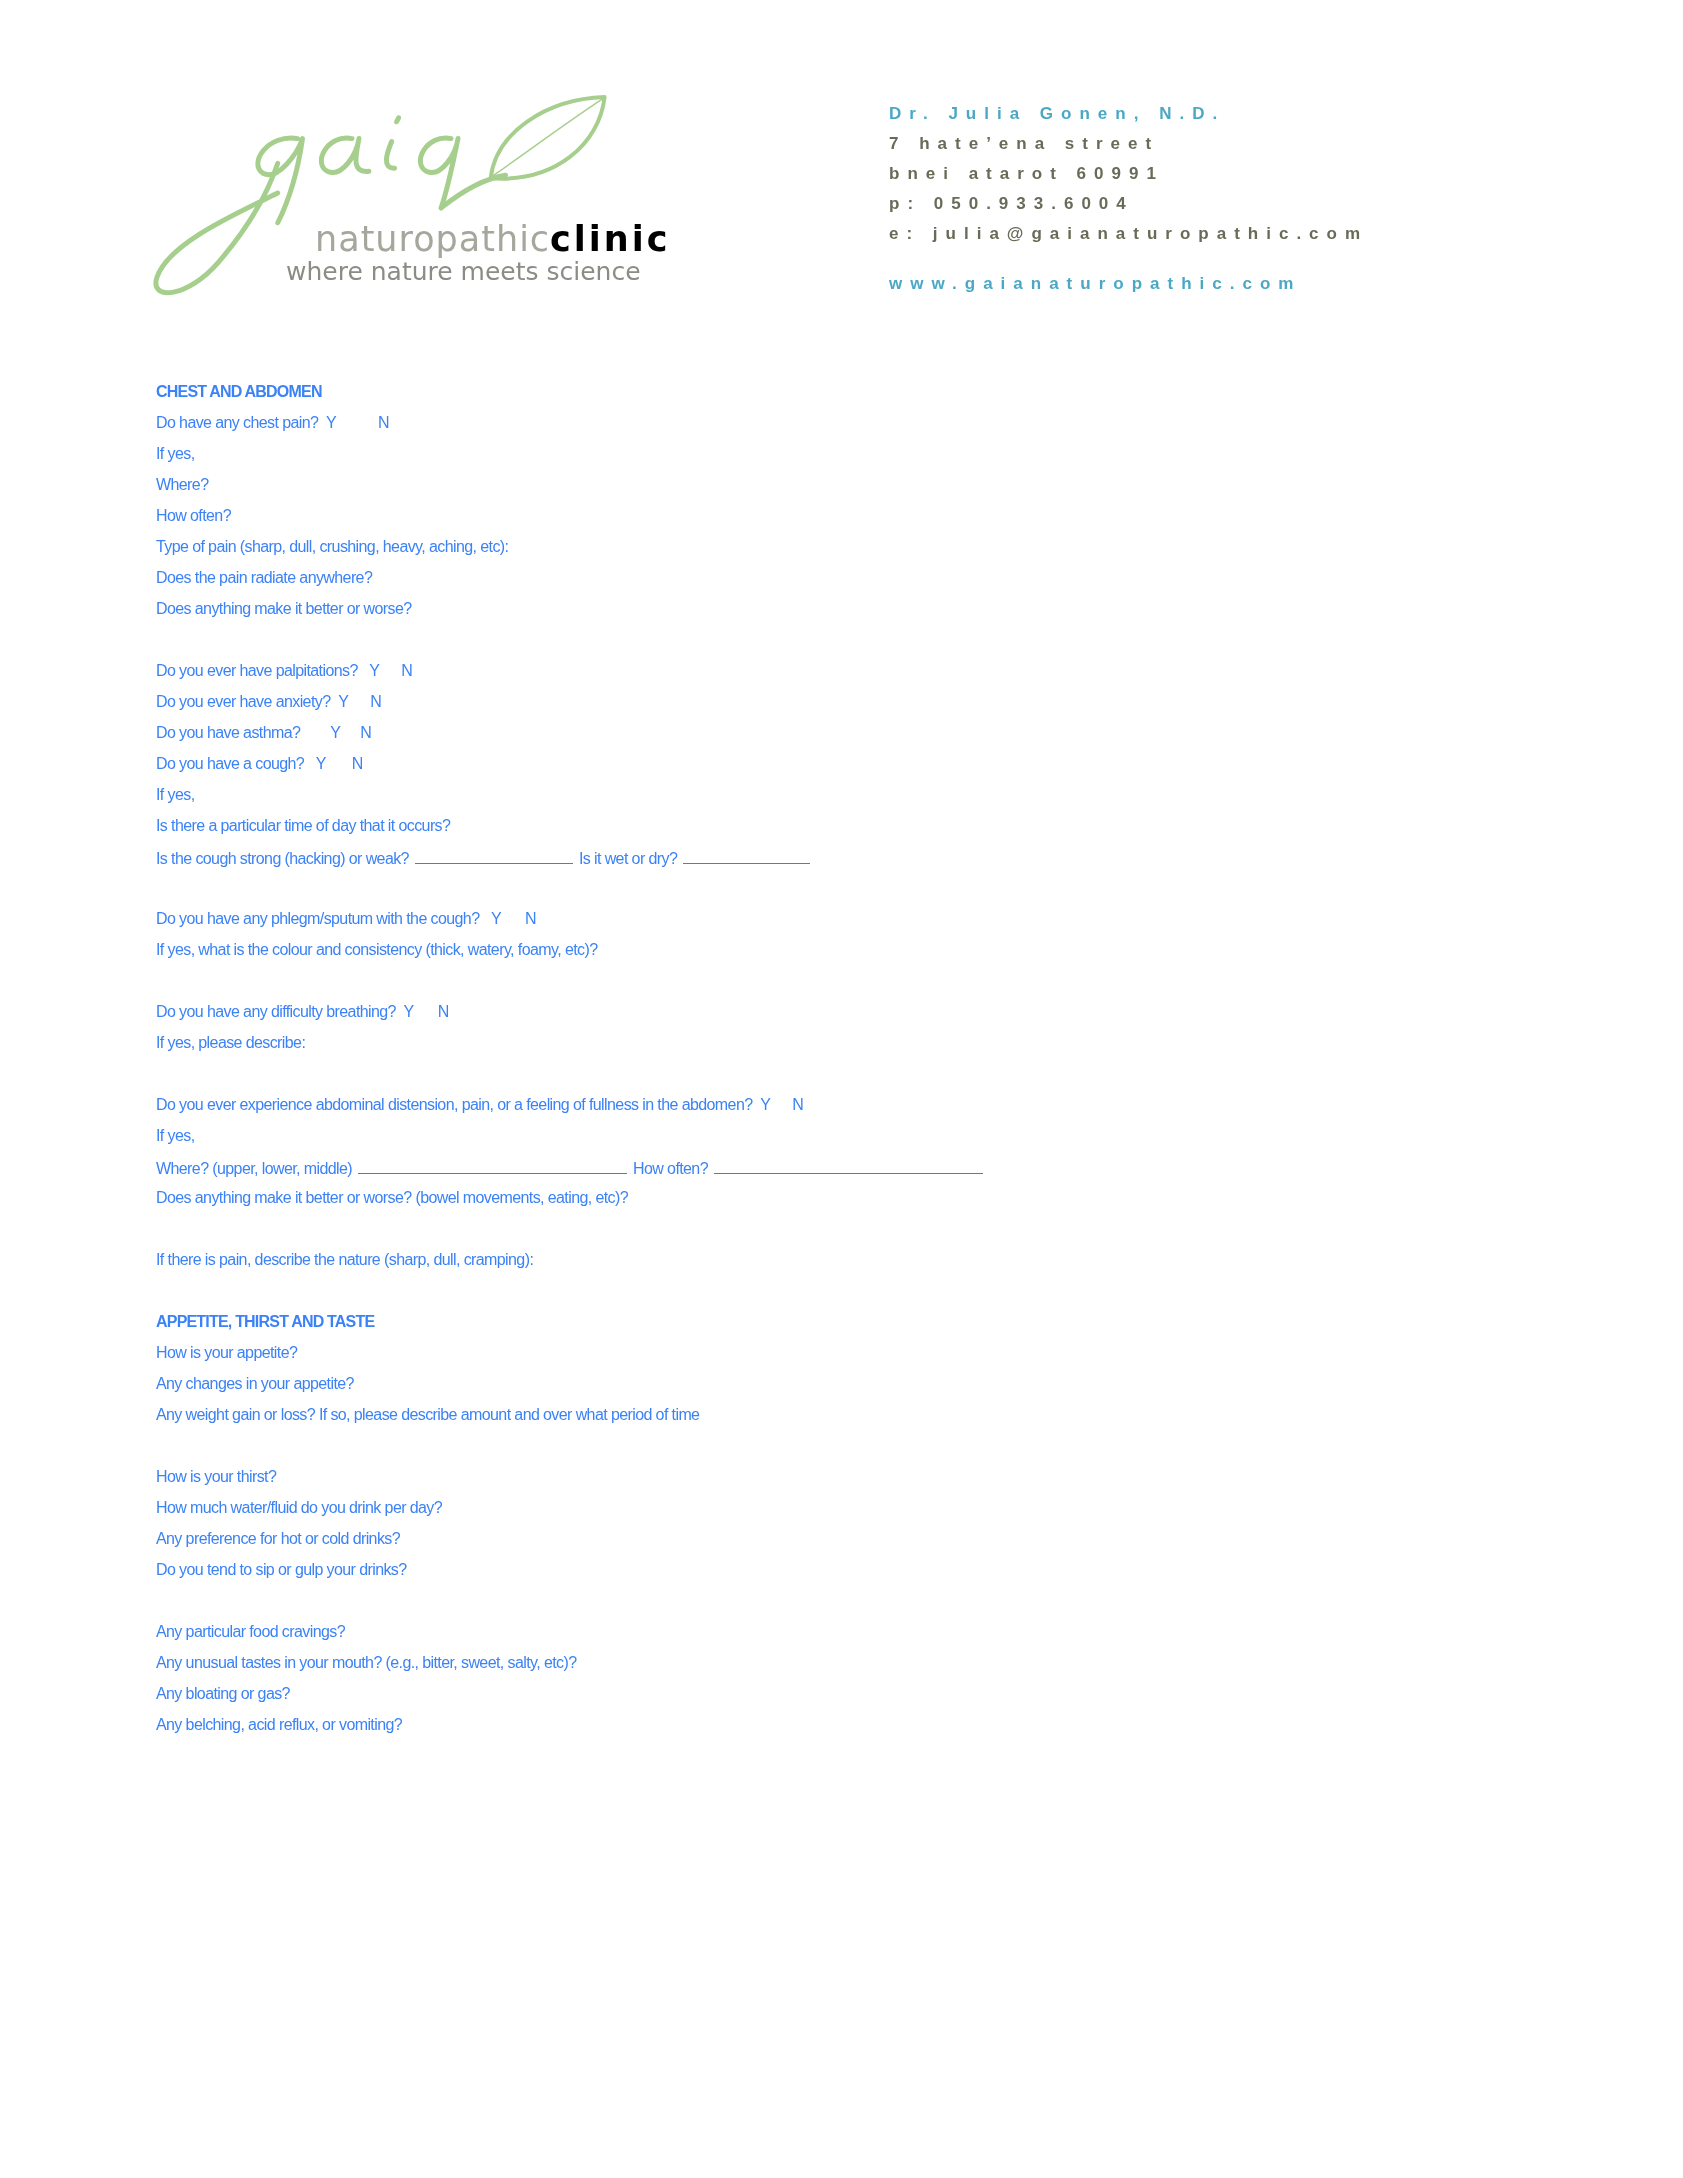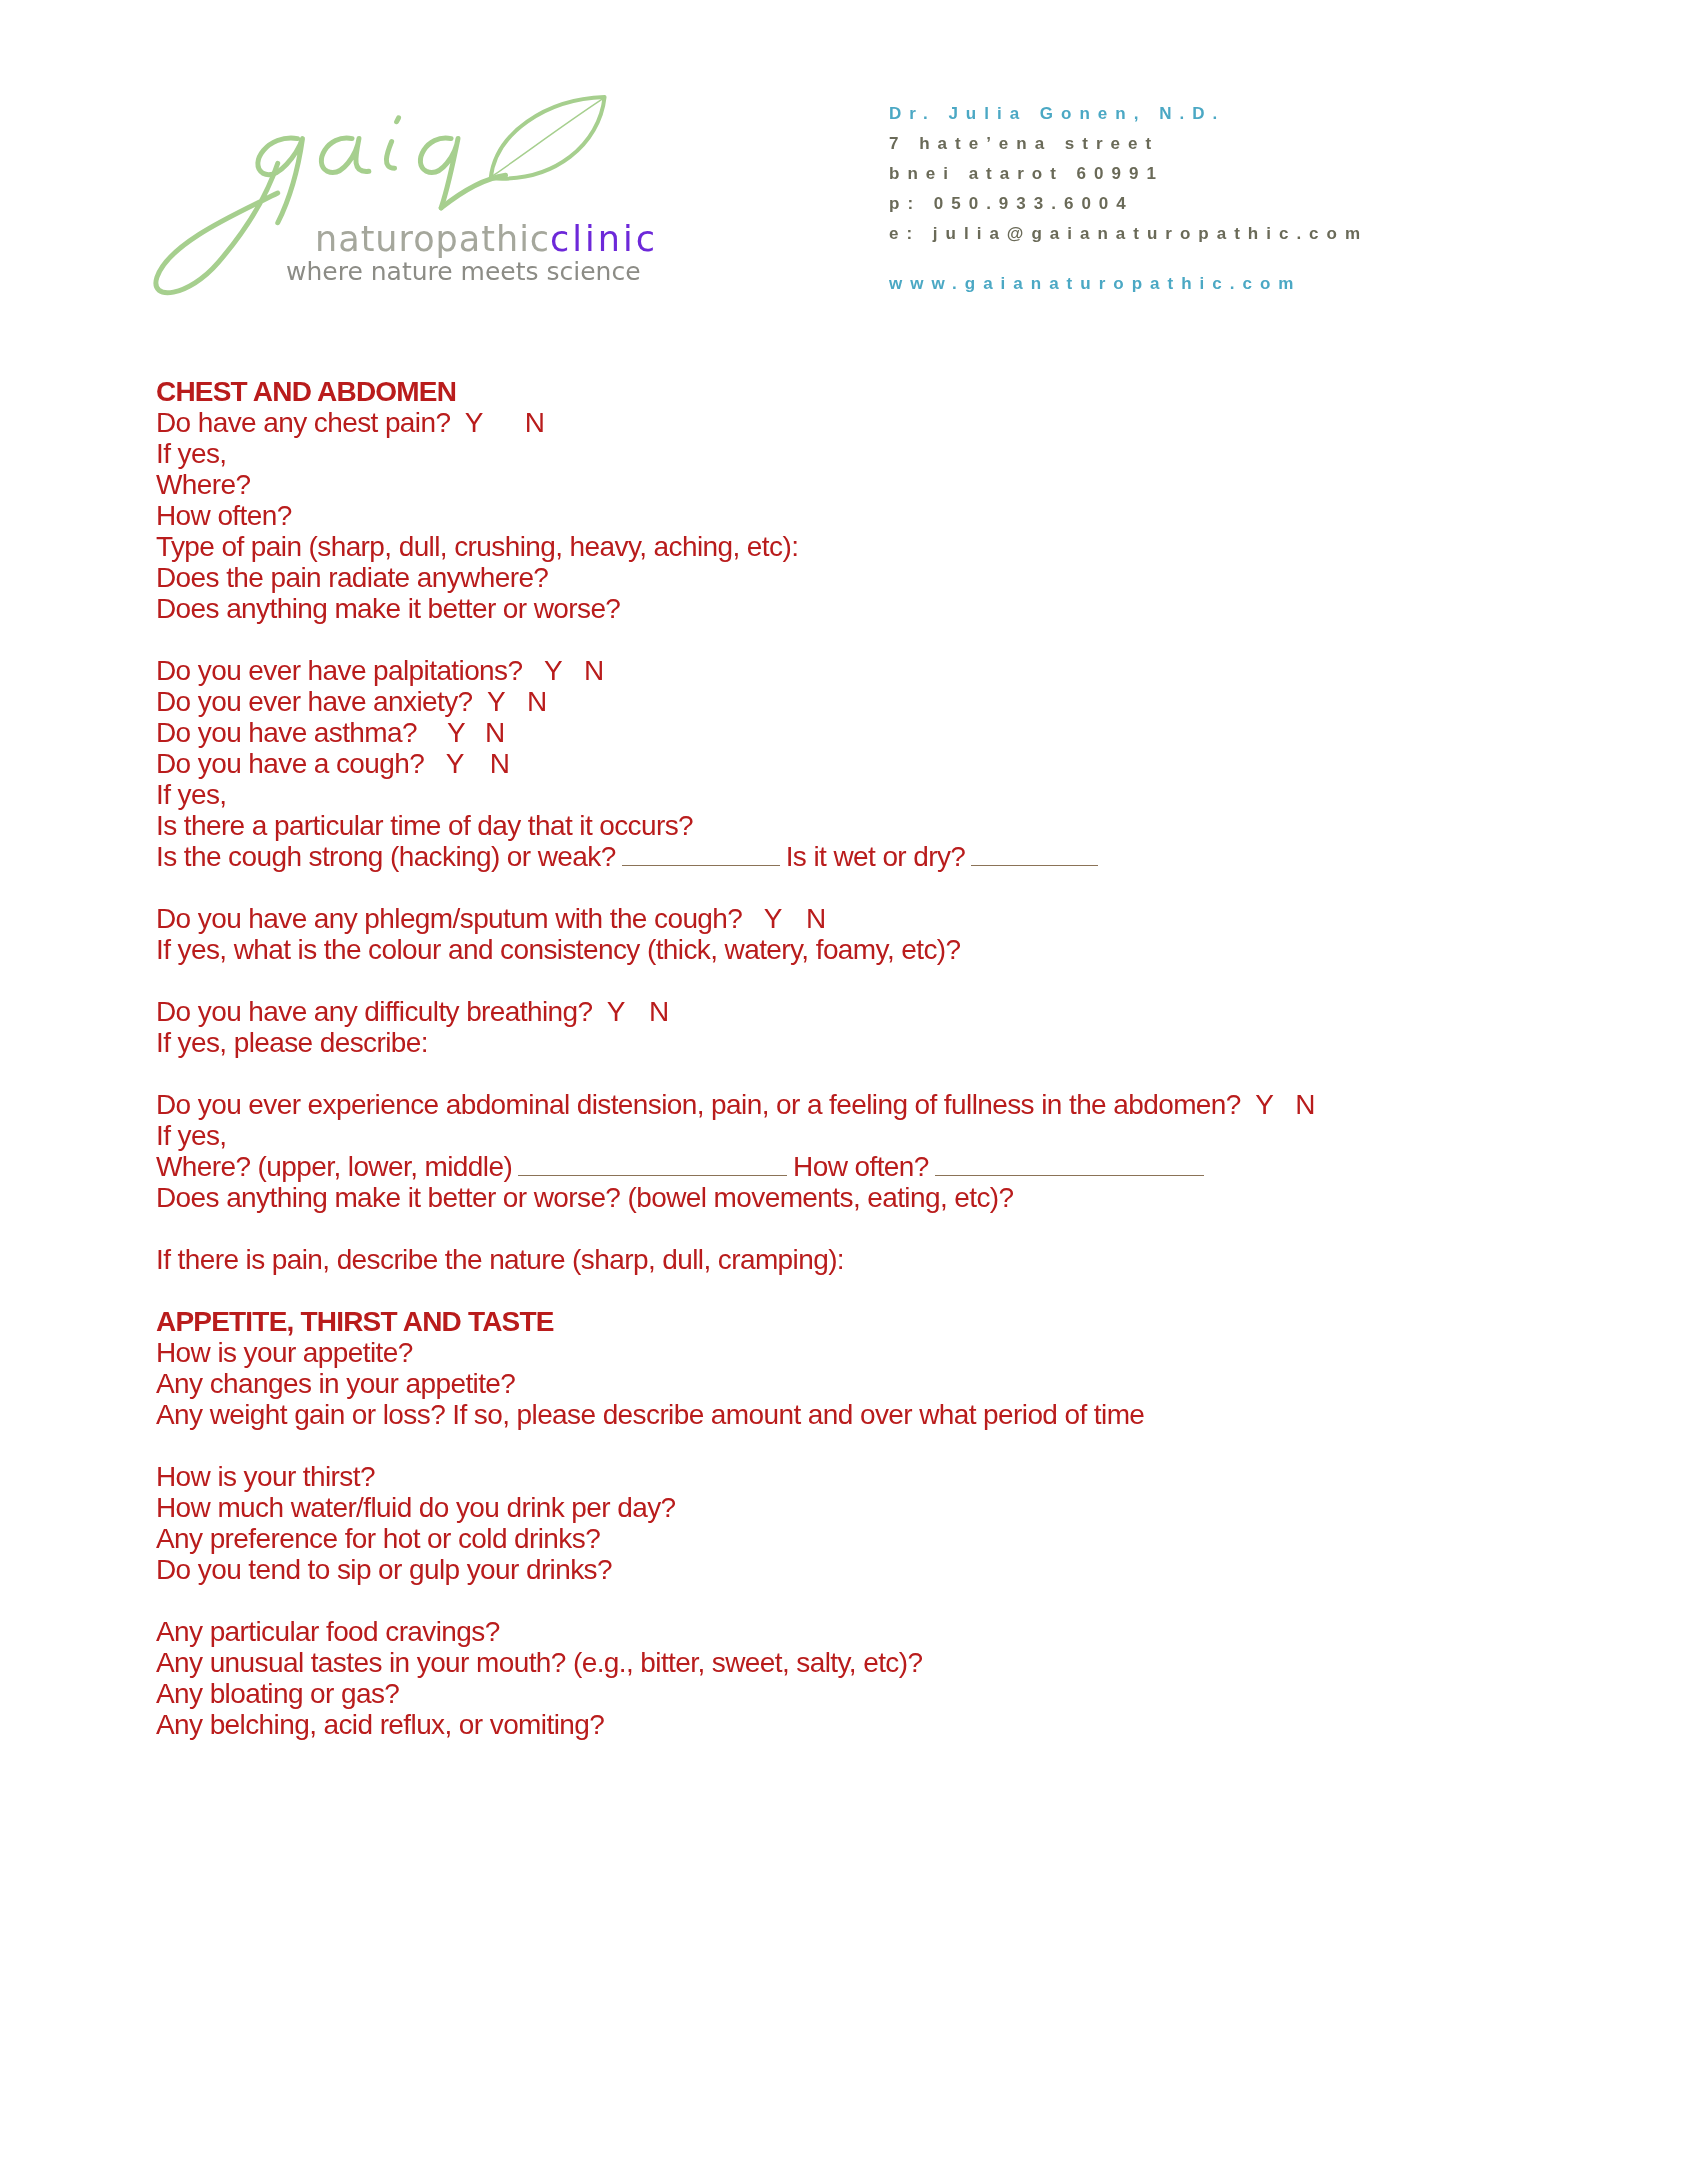--- a/index.html
+++ b/index.html
@@ -8,38 +8,38 @@
 
     
     .logo { position: absolute; left: 149px; top: 94px; width: 515px; height: 208px; }
     .logo svg { position: absolute; left: 0; top: 0; }
     .logo-clinic {
       position: absolute; left: 134px; top: 125px;
       font-family: "DejaVu Sans", sans-serif; font-size: 35px; letter-spacing: 1px;
       color: #9a9a94; white-space: nowrap;
     }
     .logo-clinic .nat { color: #a5a79c; margin-left: 32px; }
-    .logo-clinic .cli { color: #6d28d9; letter-spacing: 3px; }
+    .logo-clinic .cli { color: #000000; letter-spacing: 3px; font-weight: bold; }
     .logo-tagline {
       position: absolute; left: 137px; top: 163px;
       font-family: "DejaVu Sans", sans-serif; font-size: 25px; color: #8c8c86; white-space: nowrap;
     }
 
     
     .contact { position: absolute; left: 889px; top: 99px; font-family: "Liberation Sans", sans-serif; font-weight: bold; font-size: 17px; line-height: 30px; letter-spacing: 8px; }
     .contact .line { white-space: nowrap; }
     .contact .accent { color: #4ba8c4; }
     .contact .dark { color: #6a6a58; }
     .contact .web { margin-top: 20px; }
 
     
     .body {
       position: absolute; left: 156px; top: 376px; width: 1386px;
-      font-family: "Liberation Sans", sans-serif; font-size: 28px; line-height: 31px;
-      color: #b91c1c; letter-spacing: -0.6px;
+      font-family: "Liberation Sans", sans-serif; font-size: 16px; line-height: 31px;
+      color: #3b82f6; letter-spacing: -0.6px;
     }
     .body .h { font-weight: bold; letter-spacing: -0.8px; }
     .body .line { white-space: nowrap; height: 31px; }
     .body .gap { height: 31px; }
     .yn { display: inline-block; }
     .blank { display: inline-block; border-bottom: 1.5px solid #8b7357; height: 22px; vertical-align: baseline; margin: 0 6px; }
   </style>
 </head>
 <body>
 

